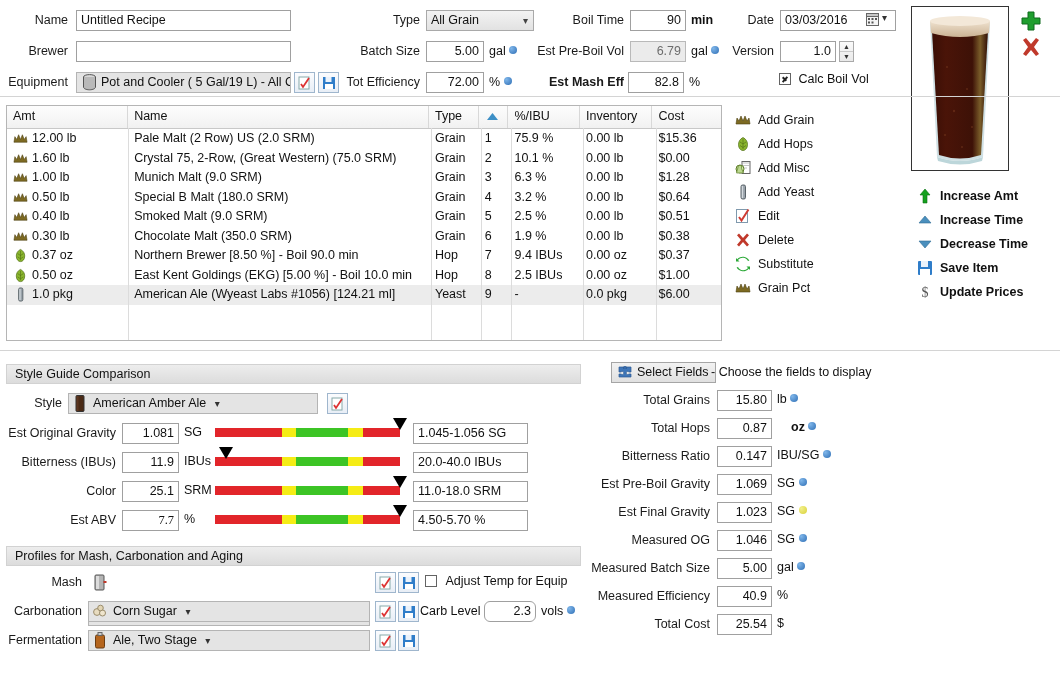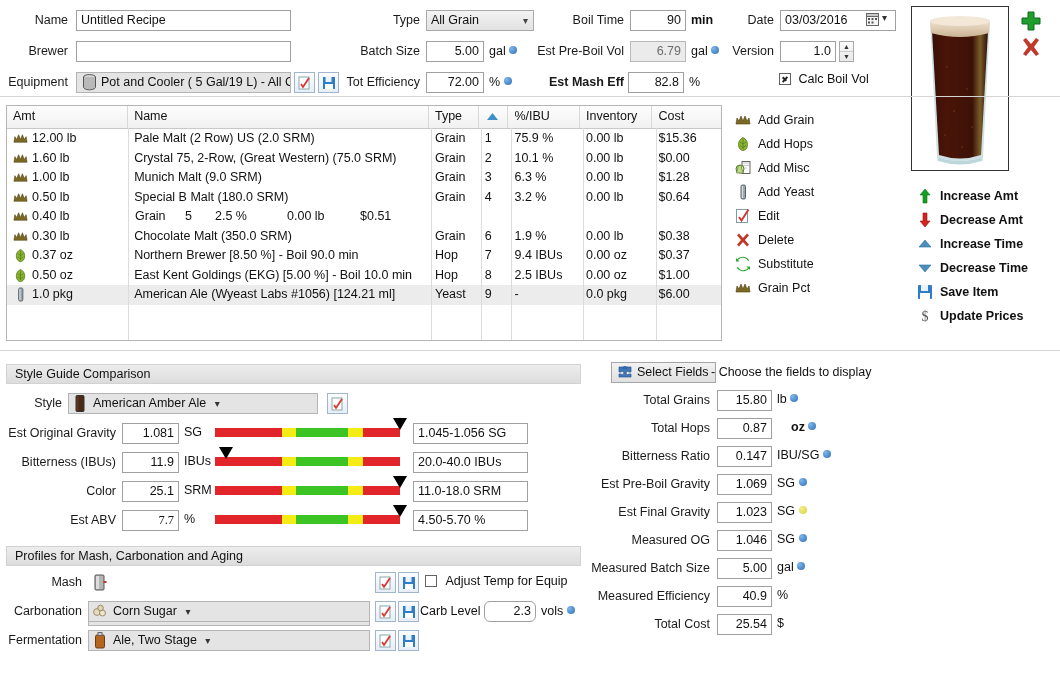--- a/index.html
+++ b/index.html
@@ -304,20 +304,21 @@
         <div class="c-amt" style="display:flex;align-items:center;gap:4px;">
           <span style="display:inline-flex;">
             <svg width="15" height="15" viewBox="0 0 16 16">
               <g fill="#7d6a22" stroke="#4b3f11" stroke-width="0.6">
                 <path d="M1 12l1-6 2 3 2-5 2 5 2-5 2 5 2-3 1 6z"></path>
               </g>
             </svg>
           </span>
           <span>0.40 lb</span>
         </div>
+        <div class="c-name">Smoked Malt (9.0 SRM)</div>
         <div class="c-type">Grain</div>
         <div class="c-idx">5</div>
         <div class="c-pct">2.5 %</div>
         <div class="c-inv">0.00 lb</div>
         <div class="c-cost">$0.51</div>
       </div>
       <div class="grow">
         <div class="c-amt" style="display:flex;align-items:center;gap:4px;">
           <span style="display:inline-flex;">
             <svg width="15" height="15" viewBox="0 0 16 16">
@@ -473,28 +474,20 @@
     </div>
   </div>
 <div class="abs" id="actions-right" style="left:916px;top:184px;width:140px;">
     <div class="act b">
       <span style="display:inline-flex;width:18px;justify-content:center;">
         <svg width="16" height="16" viewBox="0 0 16 16">
           <path d="M8 1l5 6h-3v8H6V7H3z" fill="#14a01e" stroke="#0a6f13" stroke-width="0.6"></path>
         </svg>
       </span>
       <span class="t">Increase Amt</span>
-    </div>
-    <div class="act b">
-      <span style="display:inline-flex;width:18px;justify-content:center;">
-        <svg width="16" height="16" viewBox="0 0 16 16">
-          <path d="M8 15l-5-6h3V1h4v8h3z" fill="#d4221c" stroke="#8d1410" stroke-width="0.6"></path>
-        </svg>
-      </span>
-      <span class="t">Decrease Amt</span>
     </div>
     <div class="act b">
       <span style="display:inline-flex;width:18px;justify-content:center;">
         <svg width="16" height="16" viewBox="0 0 16 16">
           <path d="M8 4l6 7H2z" fill="#4a8fbd" stroke="#2f6c93" stroke-width="0.6"></path>
         </svg>
       </span>
       <span class="t">Increase Time</span>
     </div>
     <div class="act b">

